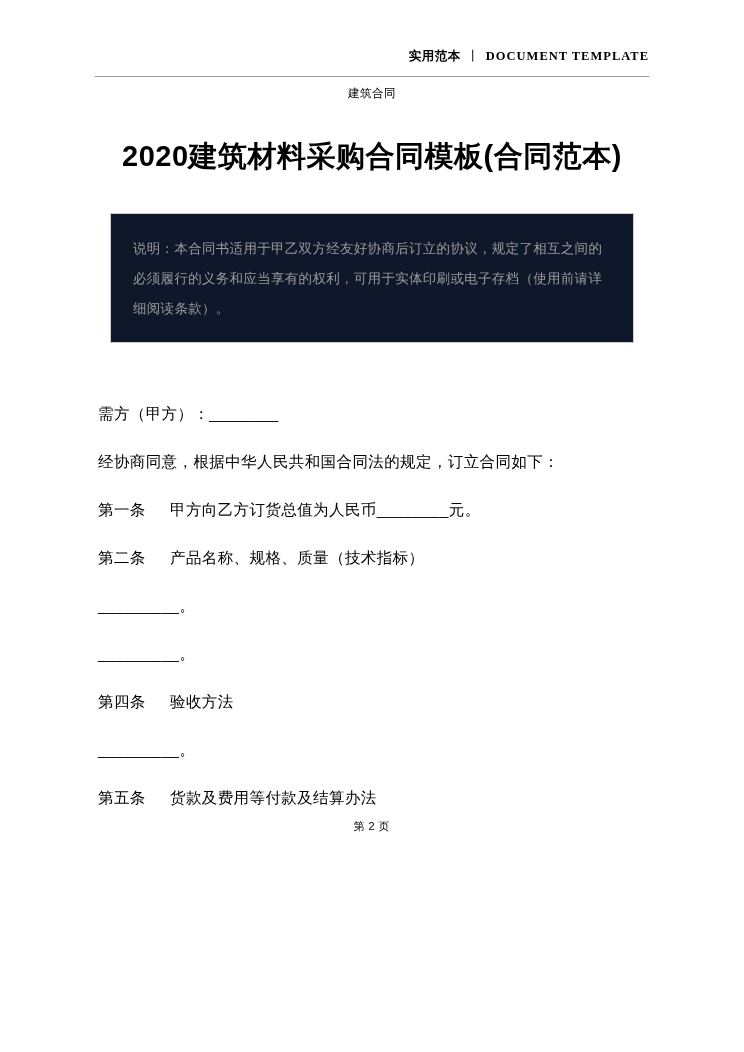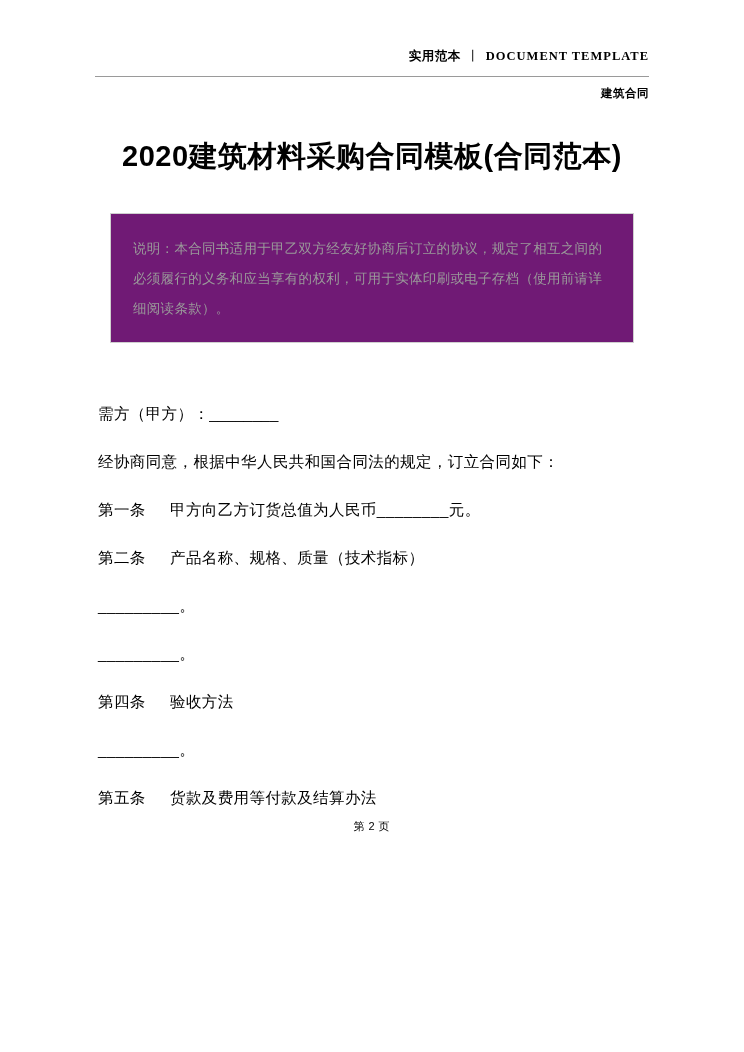--- a/index.html
+++ b/index.html
@@ -48,41 +48,41 @@
     letter-spacing: 1px;
     font-size: 12.5px;
   }
   .header-rule {
     margin-top: 11px;
     border-top: 1px solid #9a9a9a;
   }
   .header-line2 {
     margin-top: 9px;
     font-size: 11.5px;
-    font-weight: bold;
-    text-align: right;
+    font-weight: normal;
+    text-align: center;
     letter-spacing: 0.5px;
   }
 
   
   .doc-title {
     margin-top: 36px;
     text-align: center;
     font-size: 29px;
     font-weight: bold;
     letter-spacing: 0.5px;
     white-space: nowrap;
   }
 
   
   .note-box {
     margin-top: 36px;
     margin-left: 15px;
     margin-right: 15px;
-    background: #701a75;
+    background: #0f172a;
     border: 1px solid #cfcfcf;
     box-sizing: border-box;
     padding: 20px 22px 18px 22px;
     color: #9a9a9a;
     font-size: 13.5px;
     line-height: 30px;
     letter-spacing: 0.3px;
   }
 
   

